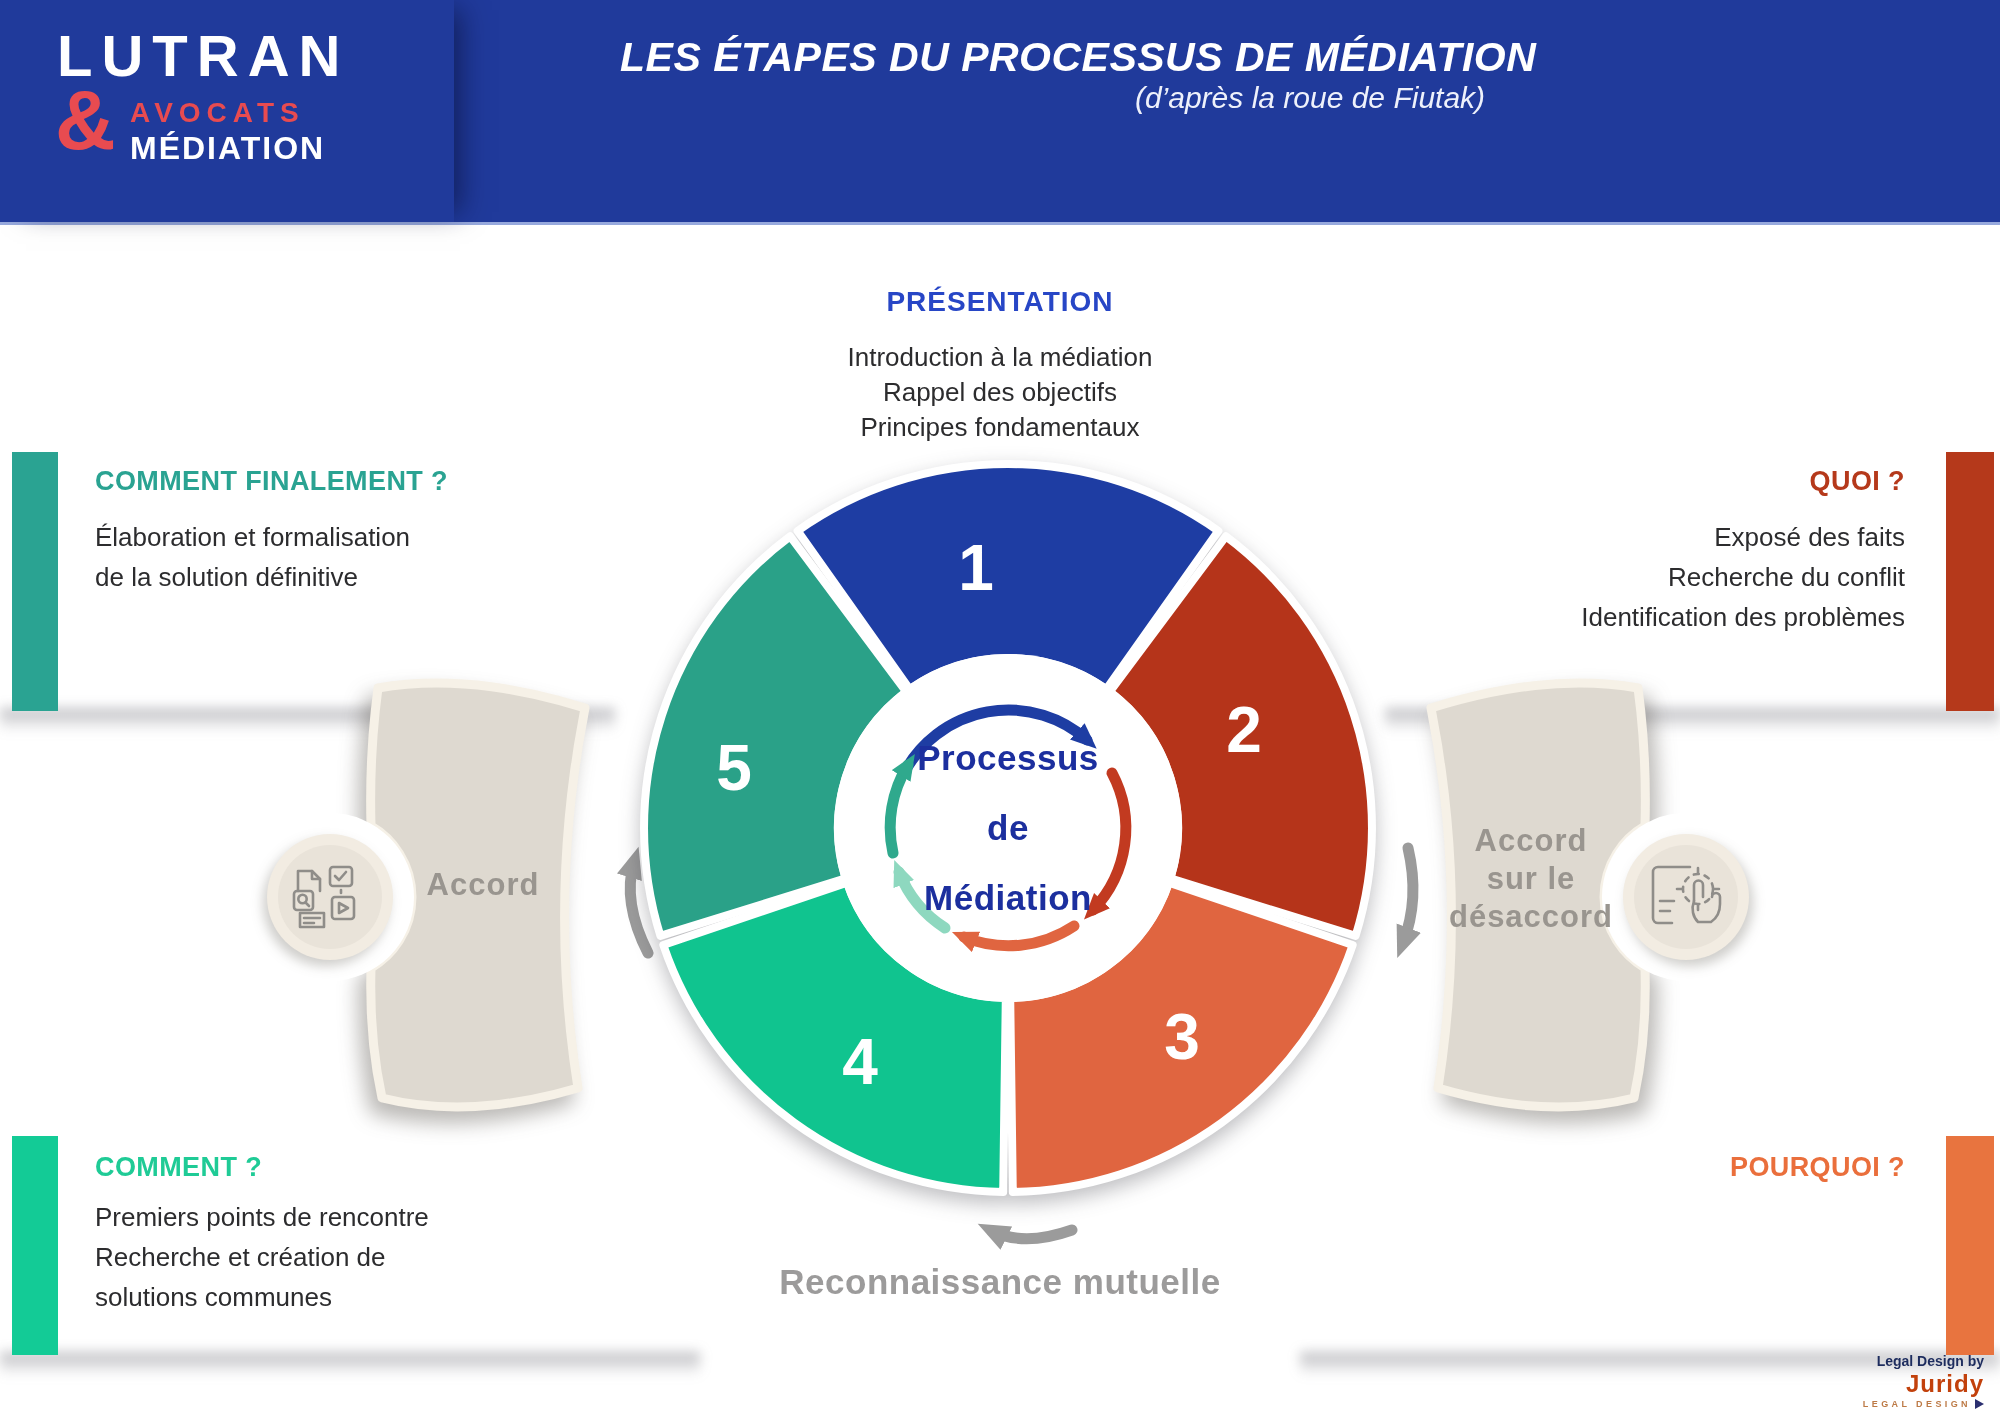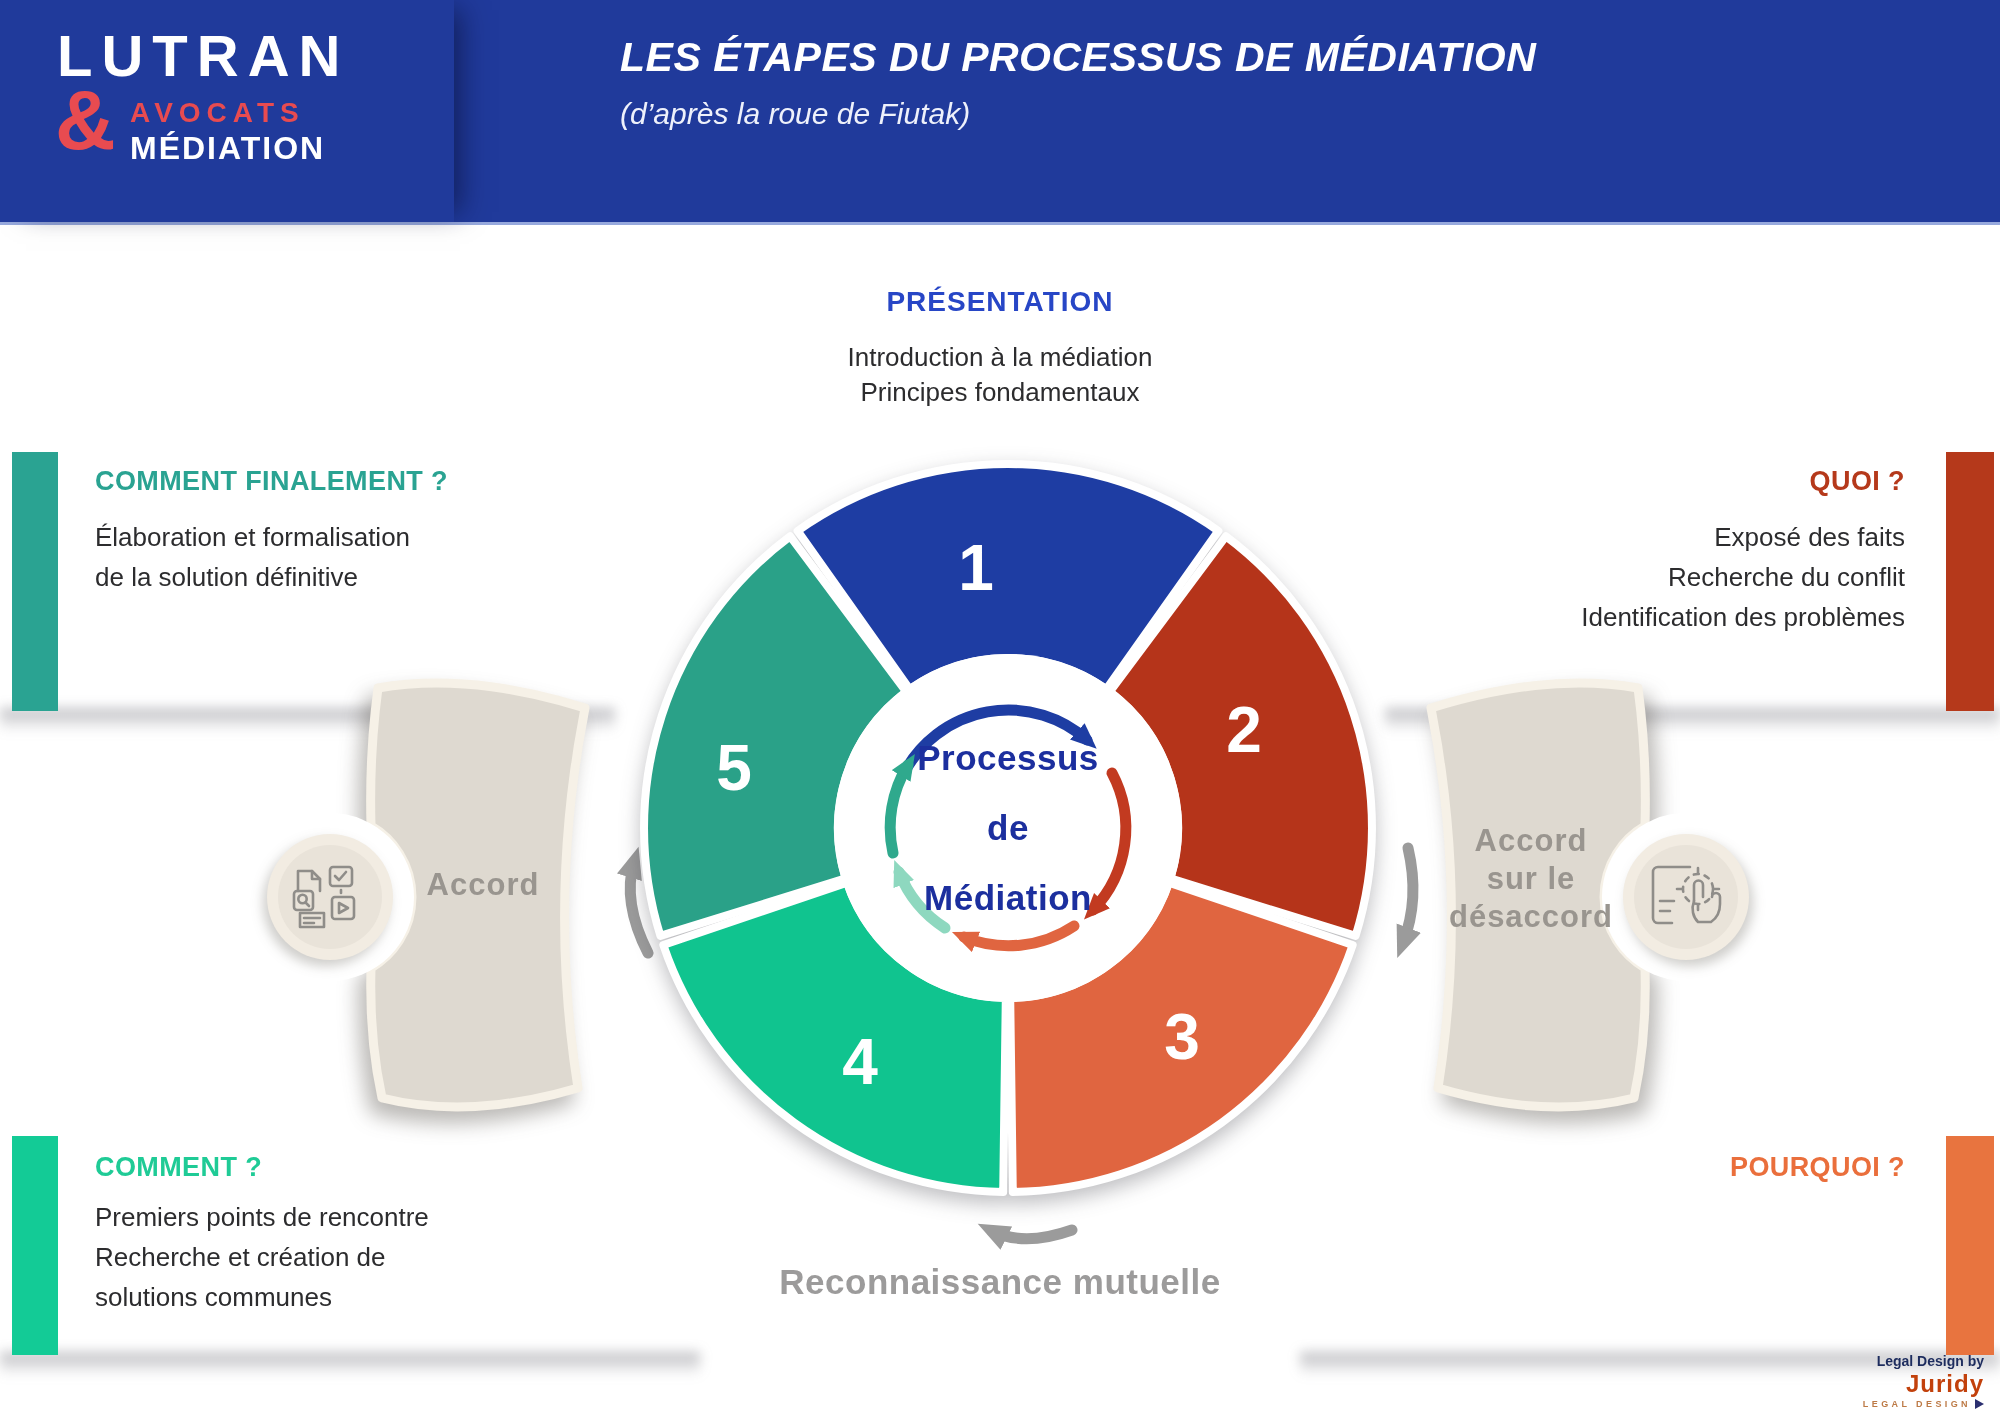--- a/index.html
+++ b/index.html
@@ -11,21 +11,21 @@
           border-bottom:3px solid #97a9dd;display:flex;z-index:3;}
   .logo-panel{position:relative;width:454px;height:100%;background:#203a9b;
               box-shadow:16px 0 26px -10px rgba(5,10,40,.55);z-index:2;}
   .logo-lutran{position:absolute;left:57px;top:22px;color:#ffffff;font-size:58px;font-weight:bold;
                letter-spacing:9px;}
   .logo-amp{position:absolute;left:55px;top:78px;color:#e84b50;font-size:84px;font-weight:bold;line-height:84px;}
   .logo-avocats{position:absolute;left:130px;top:97px;color:#e84b50;font-size:28px;font-weight:bold;letter-spacing:6px;}
   .logo-mediation{position:absolute;left:130px;top:130px;color:#ffffff;font-size:32px;font-weight:bold;letter-spacing:2px;}
   .title-panel{position:relative;flex:1;padding:34px 0 0 166px;color:#fff;}
   .main-title{font-size:41px;font-weight:bold;letter-spacing:.5px;font-style:italic;}
-  .sub-title{margin-top:16px;font-size:30px;font-style:italic;font-weight:300;color:#eef1fb;}
+  .sub-title{font-size:30px;font-style:italic;font-weight:300;color:#eef1fb;text-align:center;}
 
   
   .presentation{position:absolute;left:0;right:0;top:286px;text-align:center;z-index:2;}
   .presentation .p-title{font-size:28px;font-weight:bold;color:#2746c6;letter-spacing:1px;}
   .presentation .p-lines{margin-top:22px;}
   .body-line{font-size:26px;font-weight:500;color:#2c2c2e;line-height:35px;}
 
   .card{position:absolute;z-index:2;}
   .card .bar{position:absolute;top:0;width:46px;height:100%;}
   .card .c-title{font-size:27px;font-weight:bold;letter-spacing:.4px;}
@@ -109,20 +109,21 @@
 
   <div class="shadow-band sb-tl"></div>
   <div class="shadow-band sb-tr"></div>
   <div class="shadow-band sb-bl"></div>
   <div class="shadow-band sb-br"></div>
 
   <div class="presentation">
     <div class="p-title">PRÉSENTATION</div>
     <div class="p-lines">
       <div class="body-line">Introduction à la médiation</div>
+      <div class="body-line">Rappel des objectifs</div>
       <div class="body-line">Principes fondamentaux</div>
     </div>
   </div>
 
   <div class="card tl">
     <div class="bar"></div>
     <div class="c-content">
       <div class="c-title">COMMENT FINALEMENT ?</div>
       <div class="c-lines">
         <div class="body-line">Élaboration et formalisation</div>

